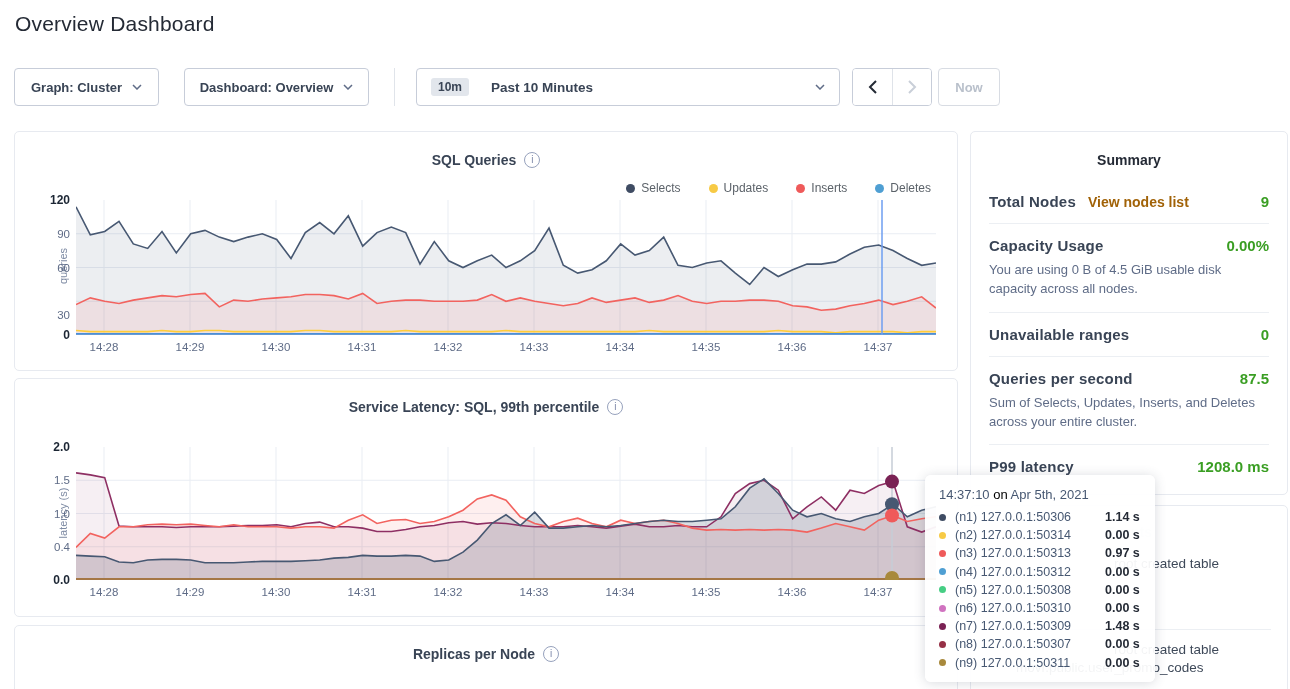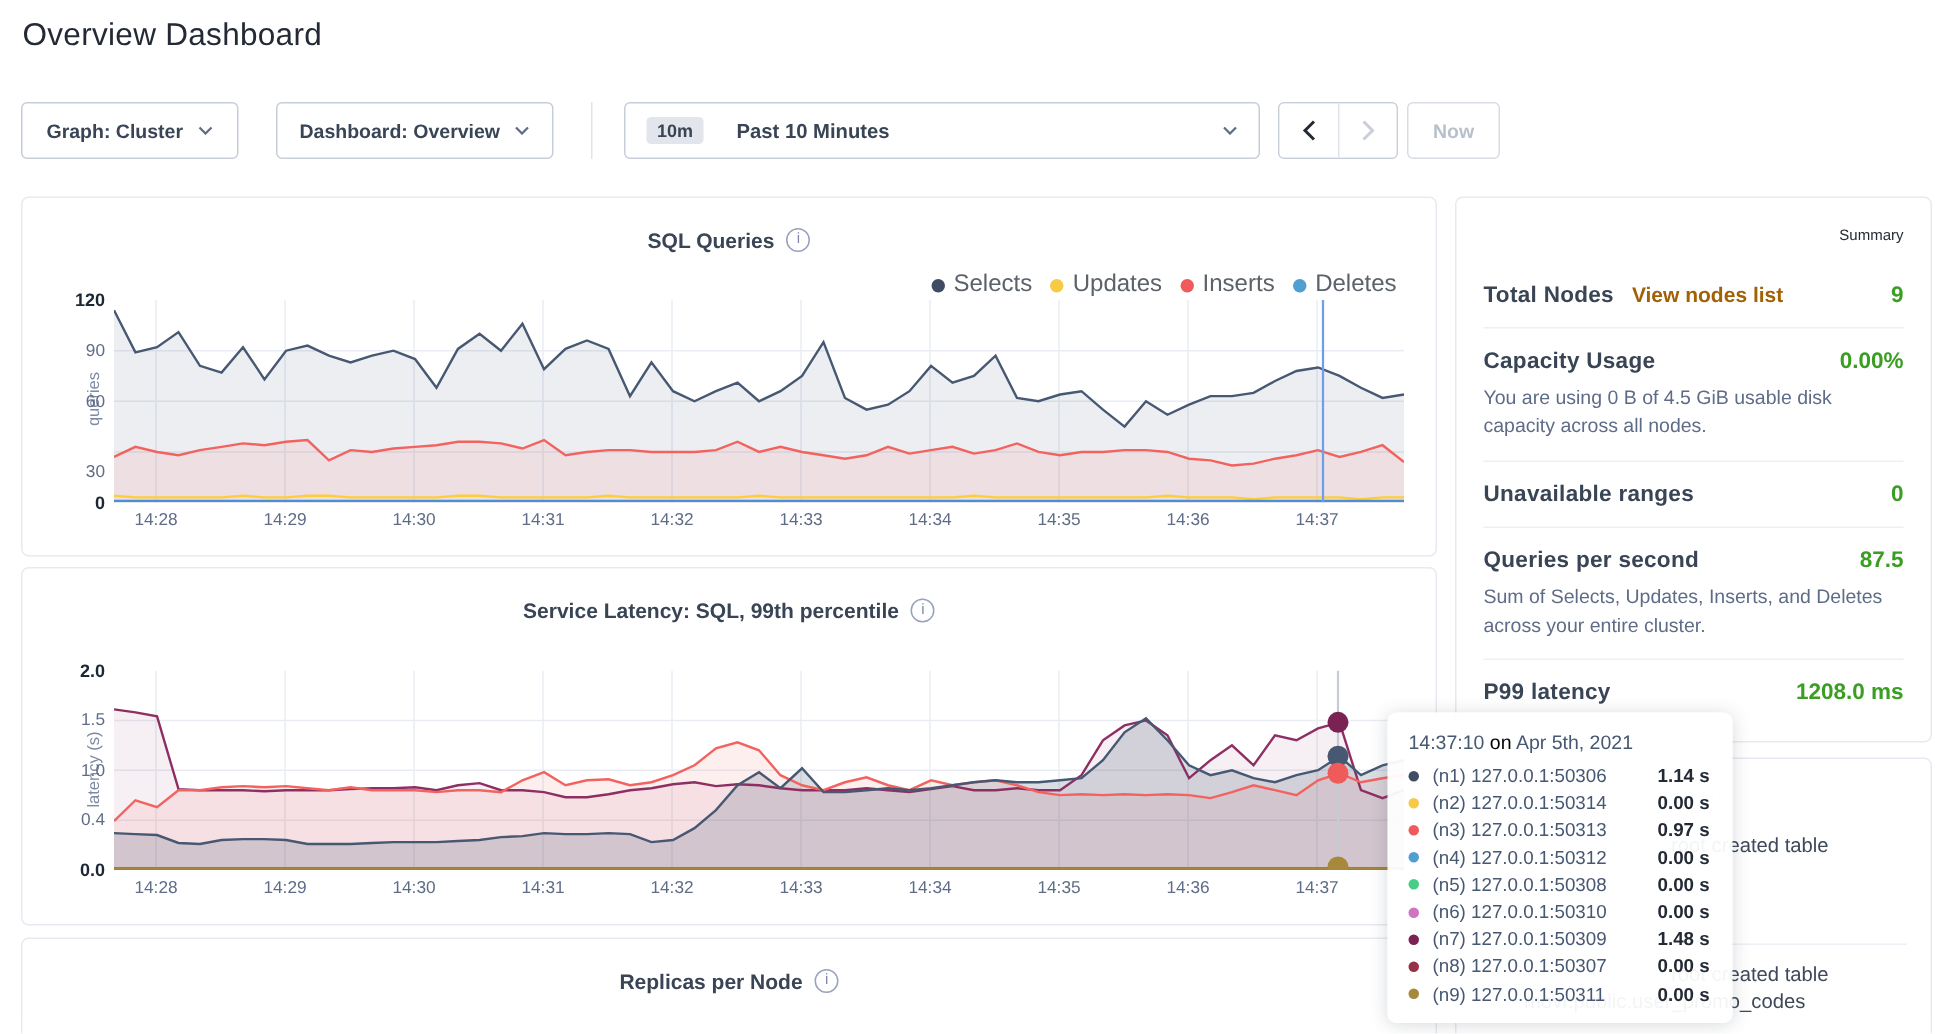--- a/index.html
+++ b/index.html
@@ -29,33 +29,33 @@
   #panel-lat{left:14px;top:378px;width:944px;height:239px}
   #panel-rep{left:14px;top:625px;width:944px;height:150px}
   #panel-summary{left:970px;top:131px;width:318px;height:364px;padding:12px 18px;overflow:hidden}
   #panel-events{left:970px;top:505px;width:318px;height:250px;overflow:hidden}
 
   .chart-title{position:absolute;top:20px;left:0;right:0;display:flex;align-items:center;justify-content:center;gap:8px;
                font-size:14px;font-weight:700;color:#394455}
   .info{width:16px;height:16px;border:1px solid #97a2bd;border-radius:50%;color:#7e89a9;font-size:10px;line-height:14px;
         text-align:center;font-weight:400;box-sizing:border-box;display:inline-block}
   .info::after{content:"i"}
-  .legend{position:absolute;top:49px;right:26px;display:flex;gap:12px;font-size:16px;color:#5b6269}
+  .legend{position:absolute;top:49px;right:26px;display:flex;gap:28px;font-size:12px;color:#5b6269}
   .leg-item{display:flex;align-items:center;gap:6px;cursor:pointer}
   .leg-dot{width:9px;height:9px;border-radius:50%}
   .ylab{position:absolute;left:8px;top:128px;transform:rotate(-90deg);transform-origin:center;font-size:11px;color:#7d8aa3;width:80px;text-align:center}
   .yticks{position:absolute;left:0;top:68px;width:55px}
   .yticks span{position:absolute;right:0;transform:translateY(-50%);font-size:11.5px;color:#5f6c87}
   .yticks span.end{font-weight:700;color:#1c2634;font-size:12px}
   .xticks{position:absolute;left:61px;width:860px;height:14px}
   .xticks span{position:absolute;transform:translateX(-50%);font-size:11.5px;color:#5f6c87;white-space:nowrap}
   svg.plot{position:absolute;left:61px;top:68px}
 
   
-  .summary-title{text-align:right;font-size:10px;font-weight:400;color:#242a35;margin:8px 0 12px}
+  .summary-title{text-align:center;font-size:14px;font-weight:700;color:#242a35;margin:8px 0 12px}
   .srow{padding:13px 0;border-bottom:1px solid #eceff3}
   .srow:last-child{border-bottom:none}
   .shead{display:flex;align-items:baseline}
   .slabel{font-weight:700;font-size:15px;color:#394455;letter-spacing:.2px}
   .slink{font-weight:700;font-size:14px;color:#a16207;margin-left:12px;cursor:pointer;text-decoration:none}
   .svalue{margin-left:auto;font-weight:700;font-size:15px;color:#3a9e23}
   .sdesc{margin:7px 0 0;font-size:13px;color:#5f6c87;line-height:1.45}
 
   
   .ev-header{position:absolute;top:18px;left:0;right:0;text-align:center;font-size:14px;font-weight:700;color:#dde2ea}

